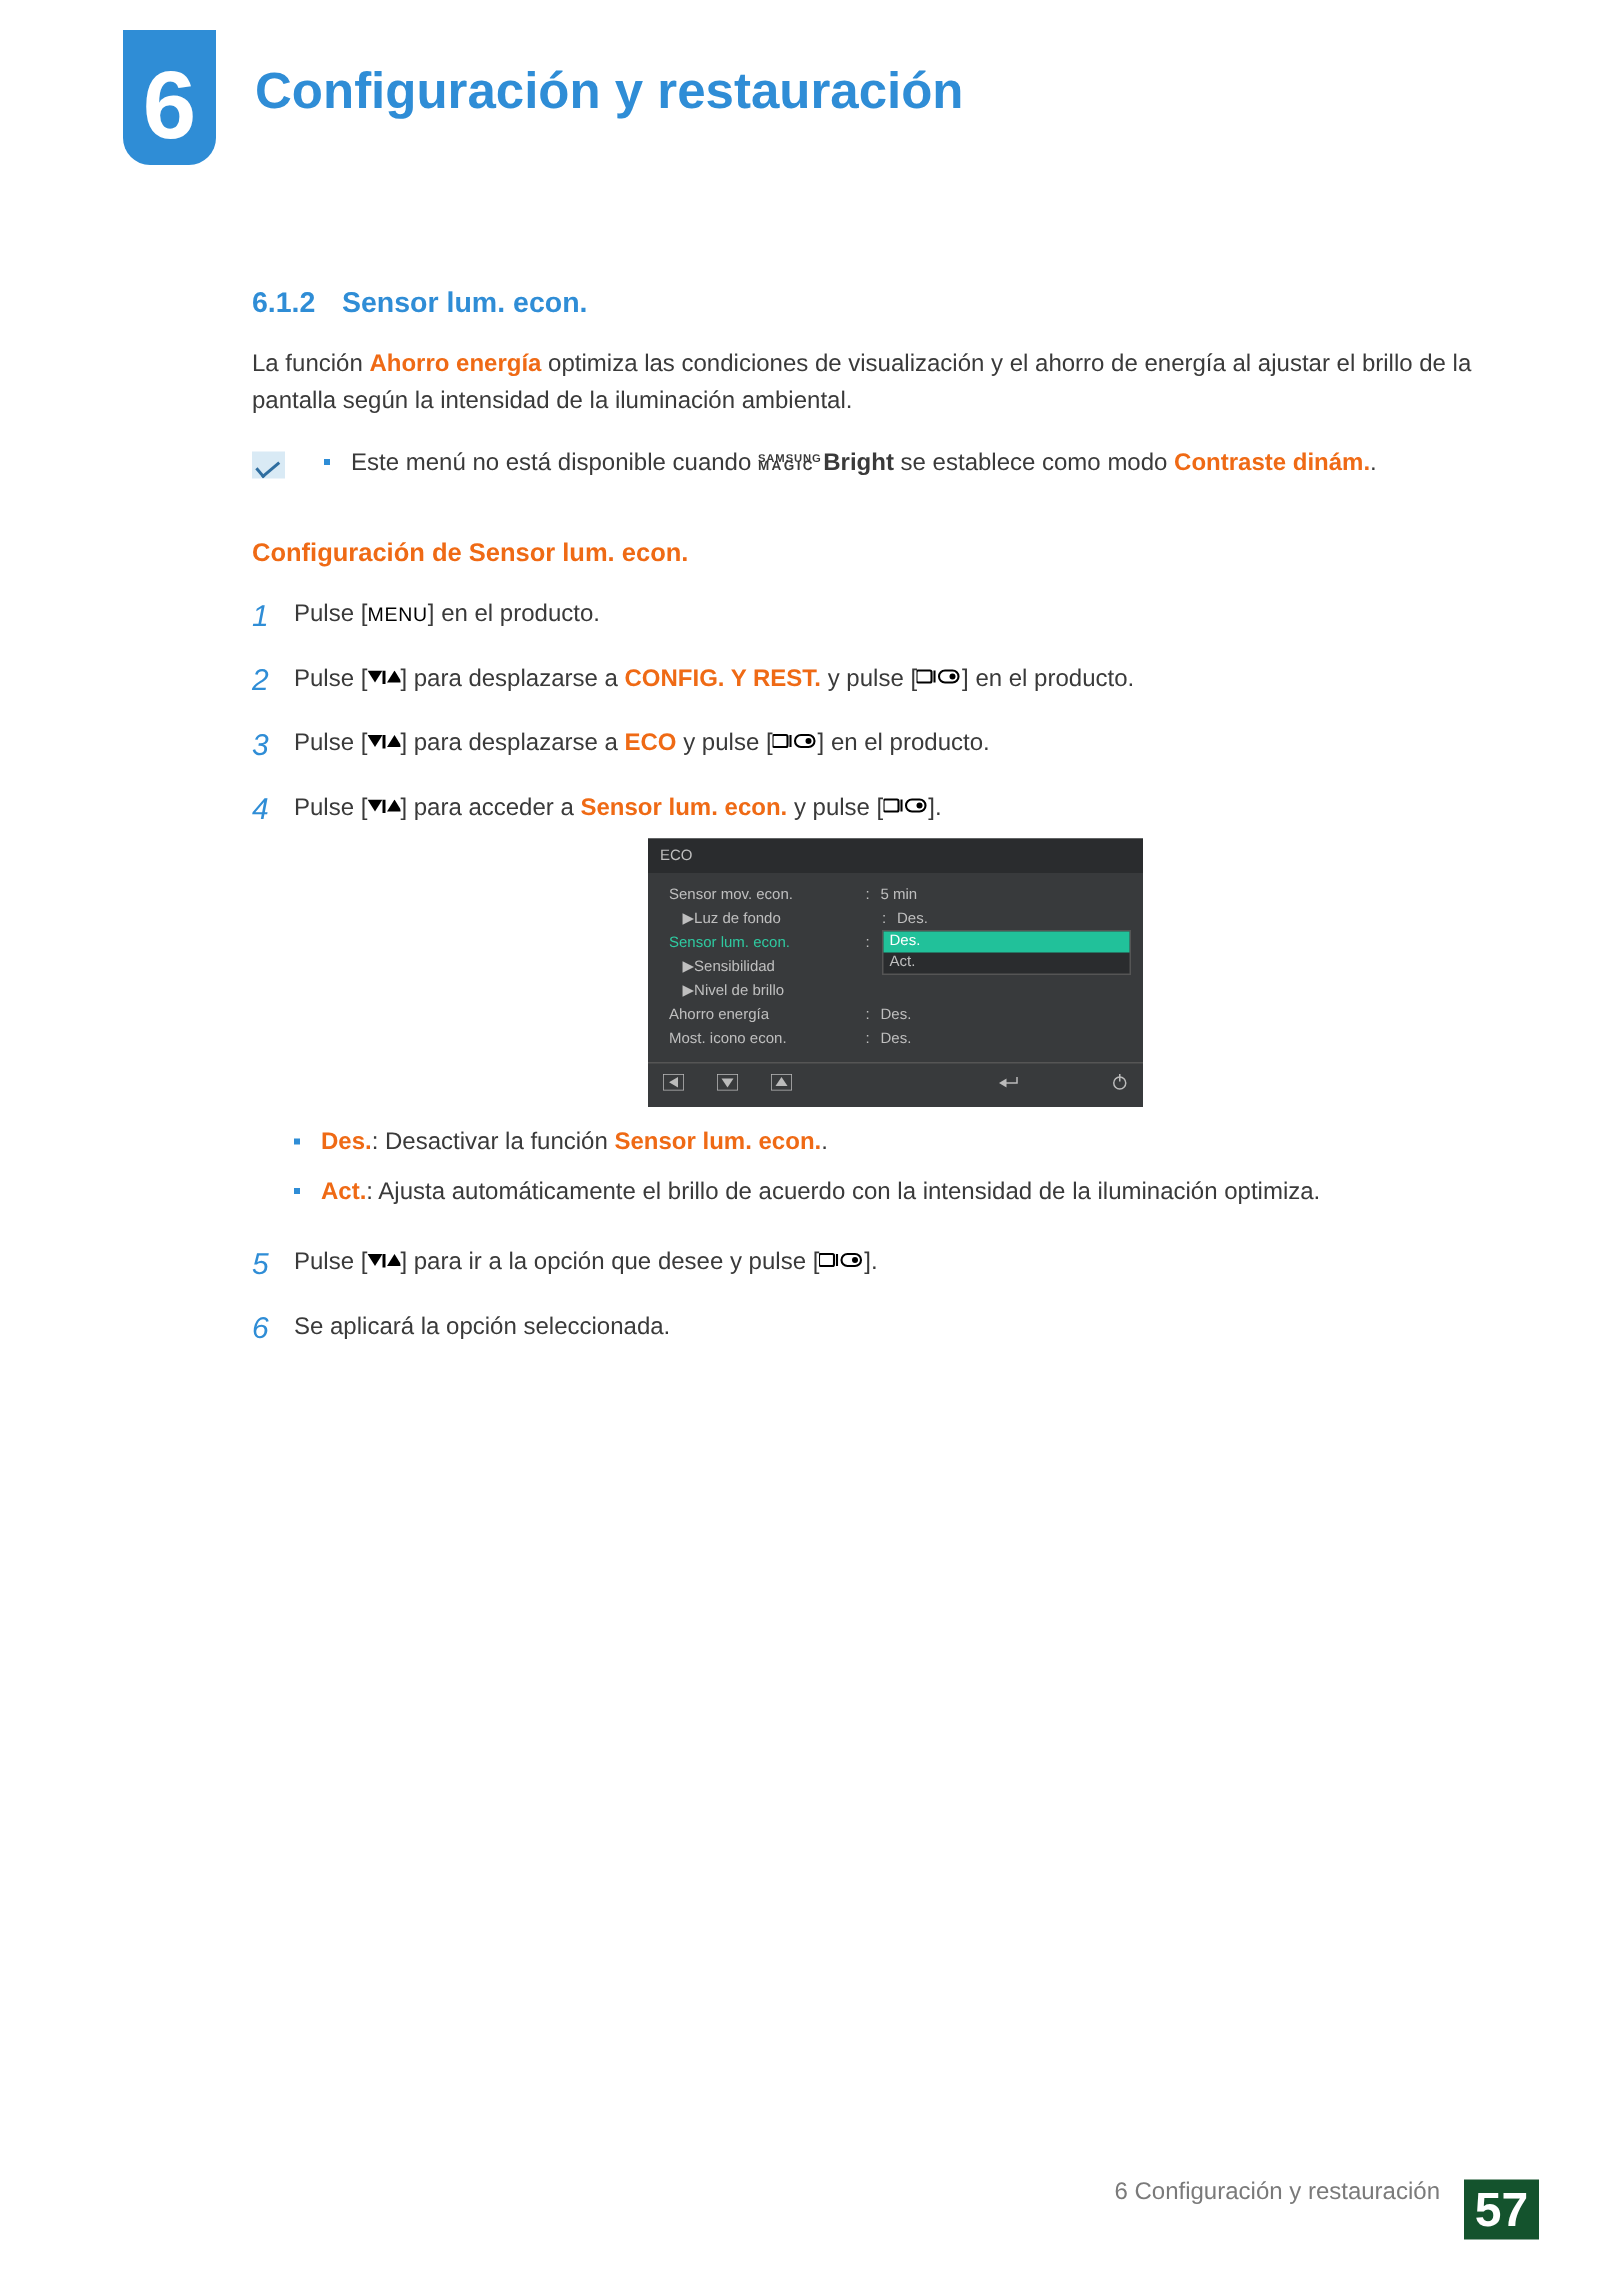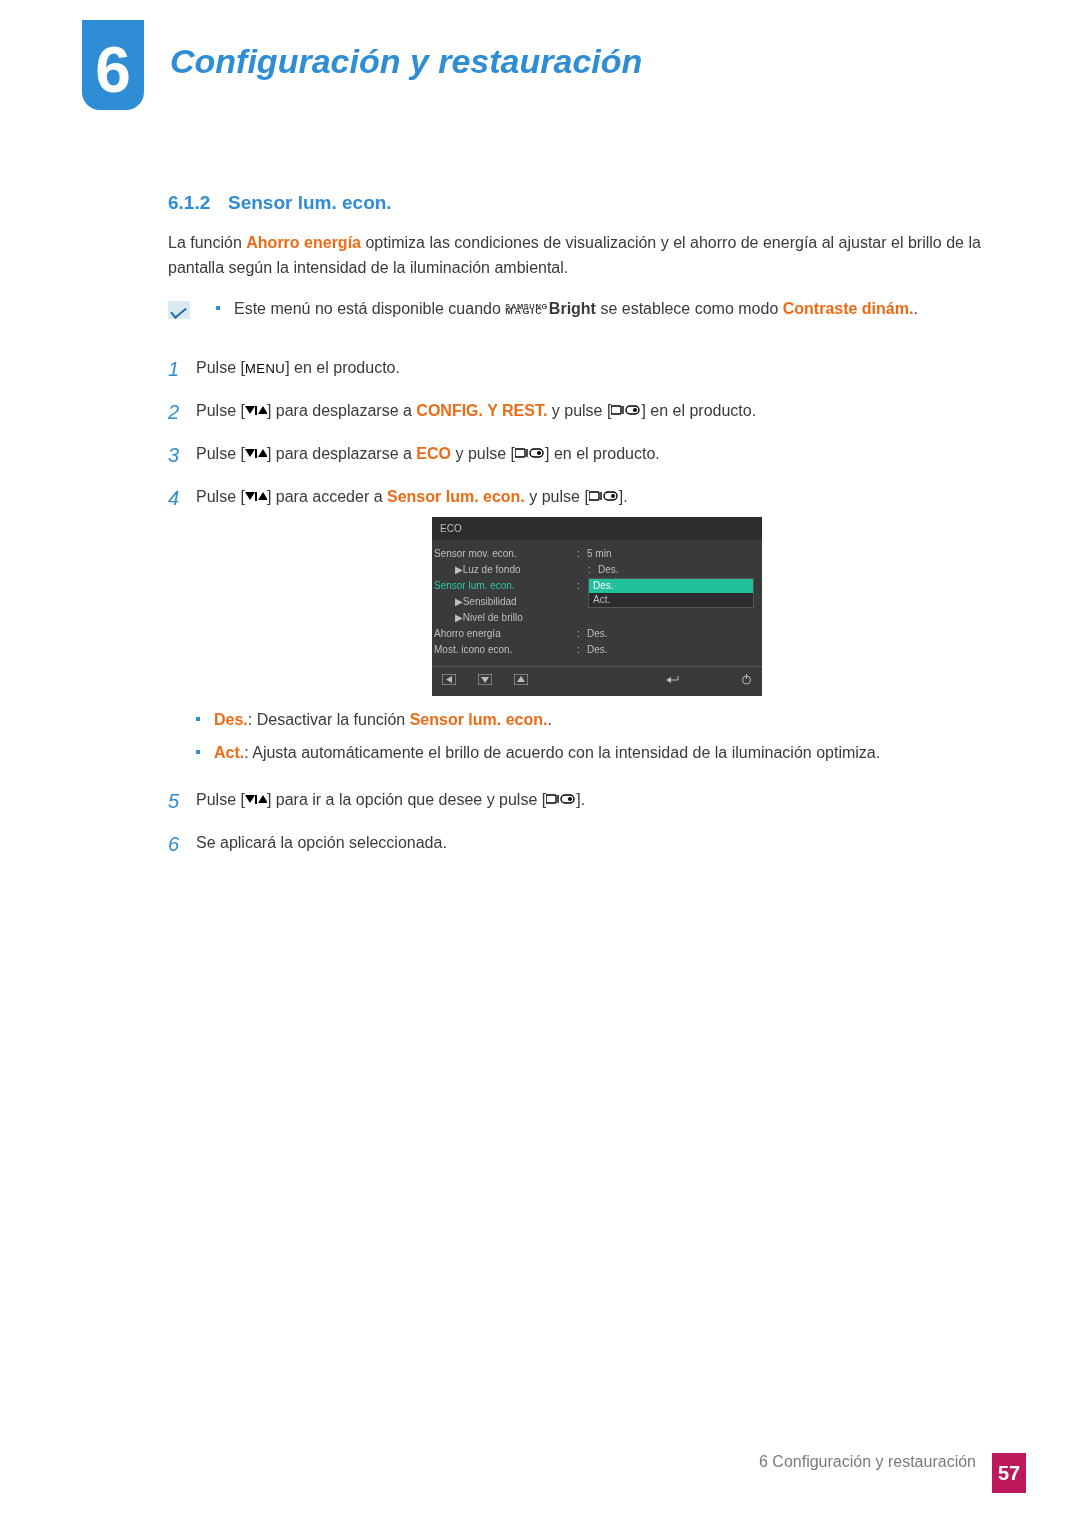--- a/index.html
+++ b/index.html
@@ -26,21 +26,20 @@
     text-align: center;
     line-height: 100px;
   }
   .chapter-title {
     position: absolute;
     left: 170px;
     top: 42px;
     font-size: 34px;
     color: #2f8dd6;
     font-weight: bold;
-    font-style: italic;
   }
   .content {
     position: absolute;
     left: 168px;
     top: 188px;
     width: 830px;
     font-size: 16px;
     line-height: 1.55;
   }
   .section-head {
@@ -109,21 +108,21 @@
   }
   
   .osd {
     width: 330px; margin: 6px auto 0 auto;
     background: #383a3c; color:#bfbfbf;
     font-size: 10px;
   }
   .osd .title { background:#2a2c2e; padding:4px 8px; font-size:10px; }
   .osd .body { padding:6px 0 8px 0; position:relative; }
   .osd .row { display:flex; height:16px; align-items:center; }
-  .osd .lbl { width:145px; padding-left:2px; }
+  .osd .lbl { width:145px; padding-left:14px; }
   .osd .col { width:8px; text-align:left; }
   .osd .val { padding-left:2px; flex:1; }
   .osd .indent { padding-left:12px;margin-left:11px; }
   .osd .green-lbl { color:#2fc9a0; }
   .osd .sel-box {
     position:absolute; left:156px; top:38px;
     width:166px; background:#2a2c2e; border:1px solid #555;
   }
   .osd .sel-box .opt { padding:1px 4px; height:14px; line-height:12px; }
   .osd .sel-box .opt.active { background:#21c19a; color:#fff; }
@@ -137,22 +136,22 @@
   .osd .nav .right-group { display:flex; gap:60px; }
   .nav-ico { display:inline-block; }
   
   .footer {
     position:absolute; left:0; bottom:34px; width:1080px;
     display:flex; justify-content:flex-end; align-items:flex-start;
     padding-right: 54px;
   }
   .footer-text { color:#7a7a7a; font-size:16px; margin-right:16px; }
   .page-badge {
-    background:#be185d; color:#fff; font-weight:bold;
-    font-size:20px; width:34px; height:40px;
+    background:#14532d; color:#fff; font-weight:bold;
+    font-size:32px; width:50px; height:40px;
     display:flex; align-items:center; justify-content:center;
   }
 </style>
 </head>
 <body>
 
 <div class="chapter-tab">6</div>
 <div class="chapter-title">Configuración y restauración</div>
 
 <div class="content">
@@ -167,20 +166,21 @@
 
   <div class="note-block">
     <div class="note-icon"></div>
     <ul class="note-list">
       <li>
         <span>Este menú no está disponible cuando </span><span class="samsung-magic"><span class="top">SAMSUNG</span><span class="bot">MAGIC</span></span><b>Bright</b><span> se establece como modo </span><span class="orange">Contraste dinám.</span><span>.</span>
       </li>
     </ul>
   </div>
 
+  <div class="subhead">Configuración de Sensor lum. econ.</div>
 
   <ol class="steps">
     <li>
       <span class="num">1</span>
       <span class="body">
         <span>Pulse [</span><span class="menu-btn">MENU</span><span>] en el producto.</span>
       </span>
     </li>
     <li>
       <span class="num">2</span>

